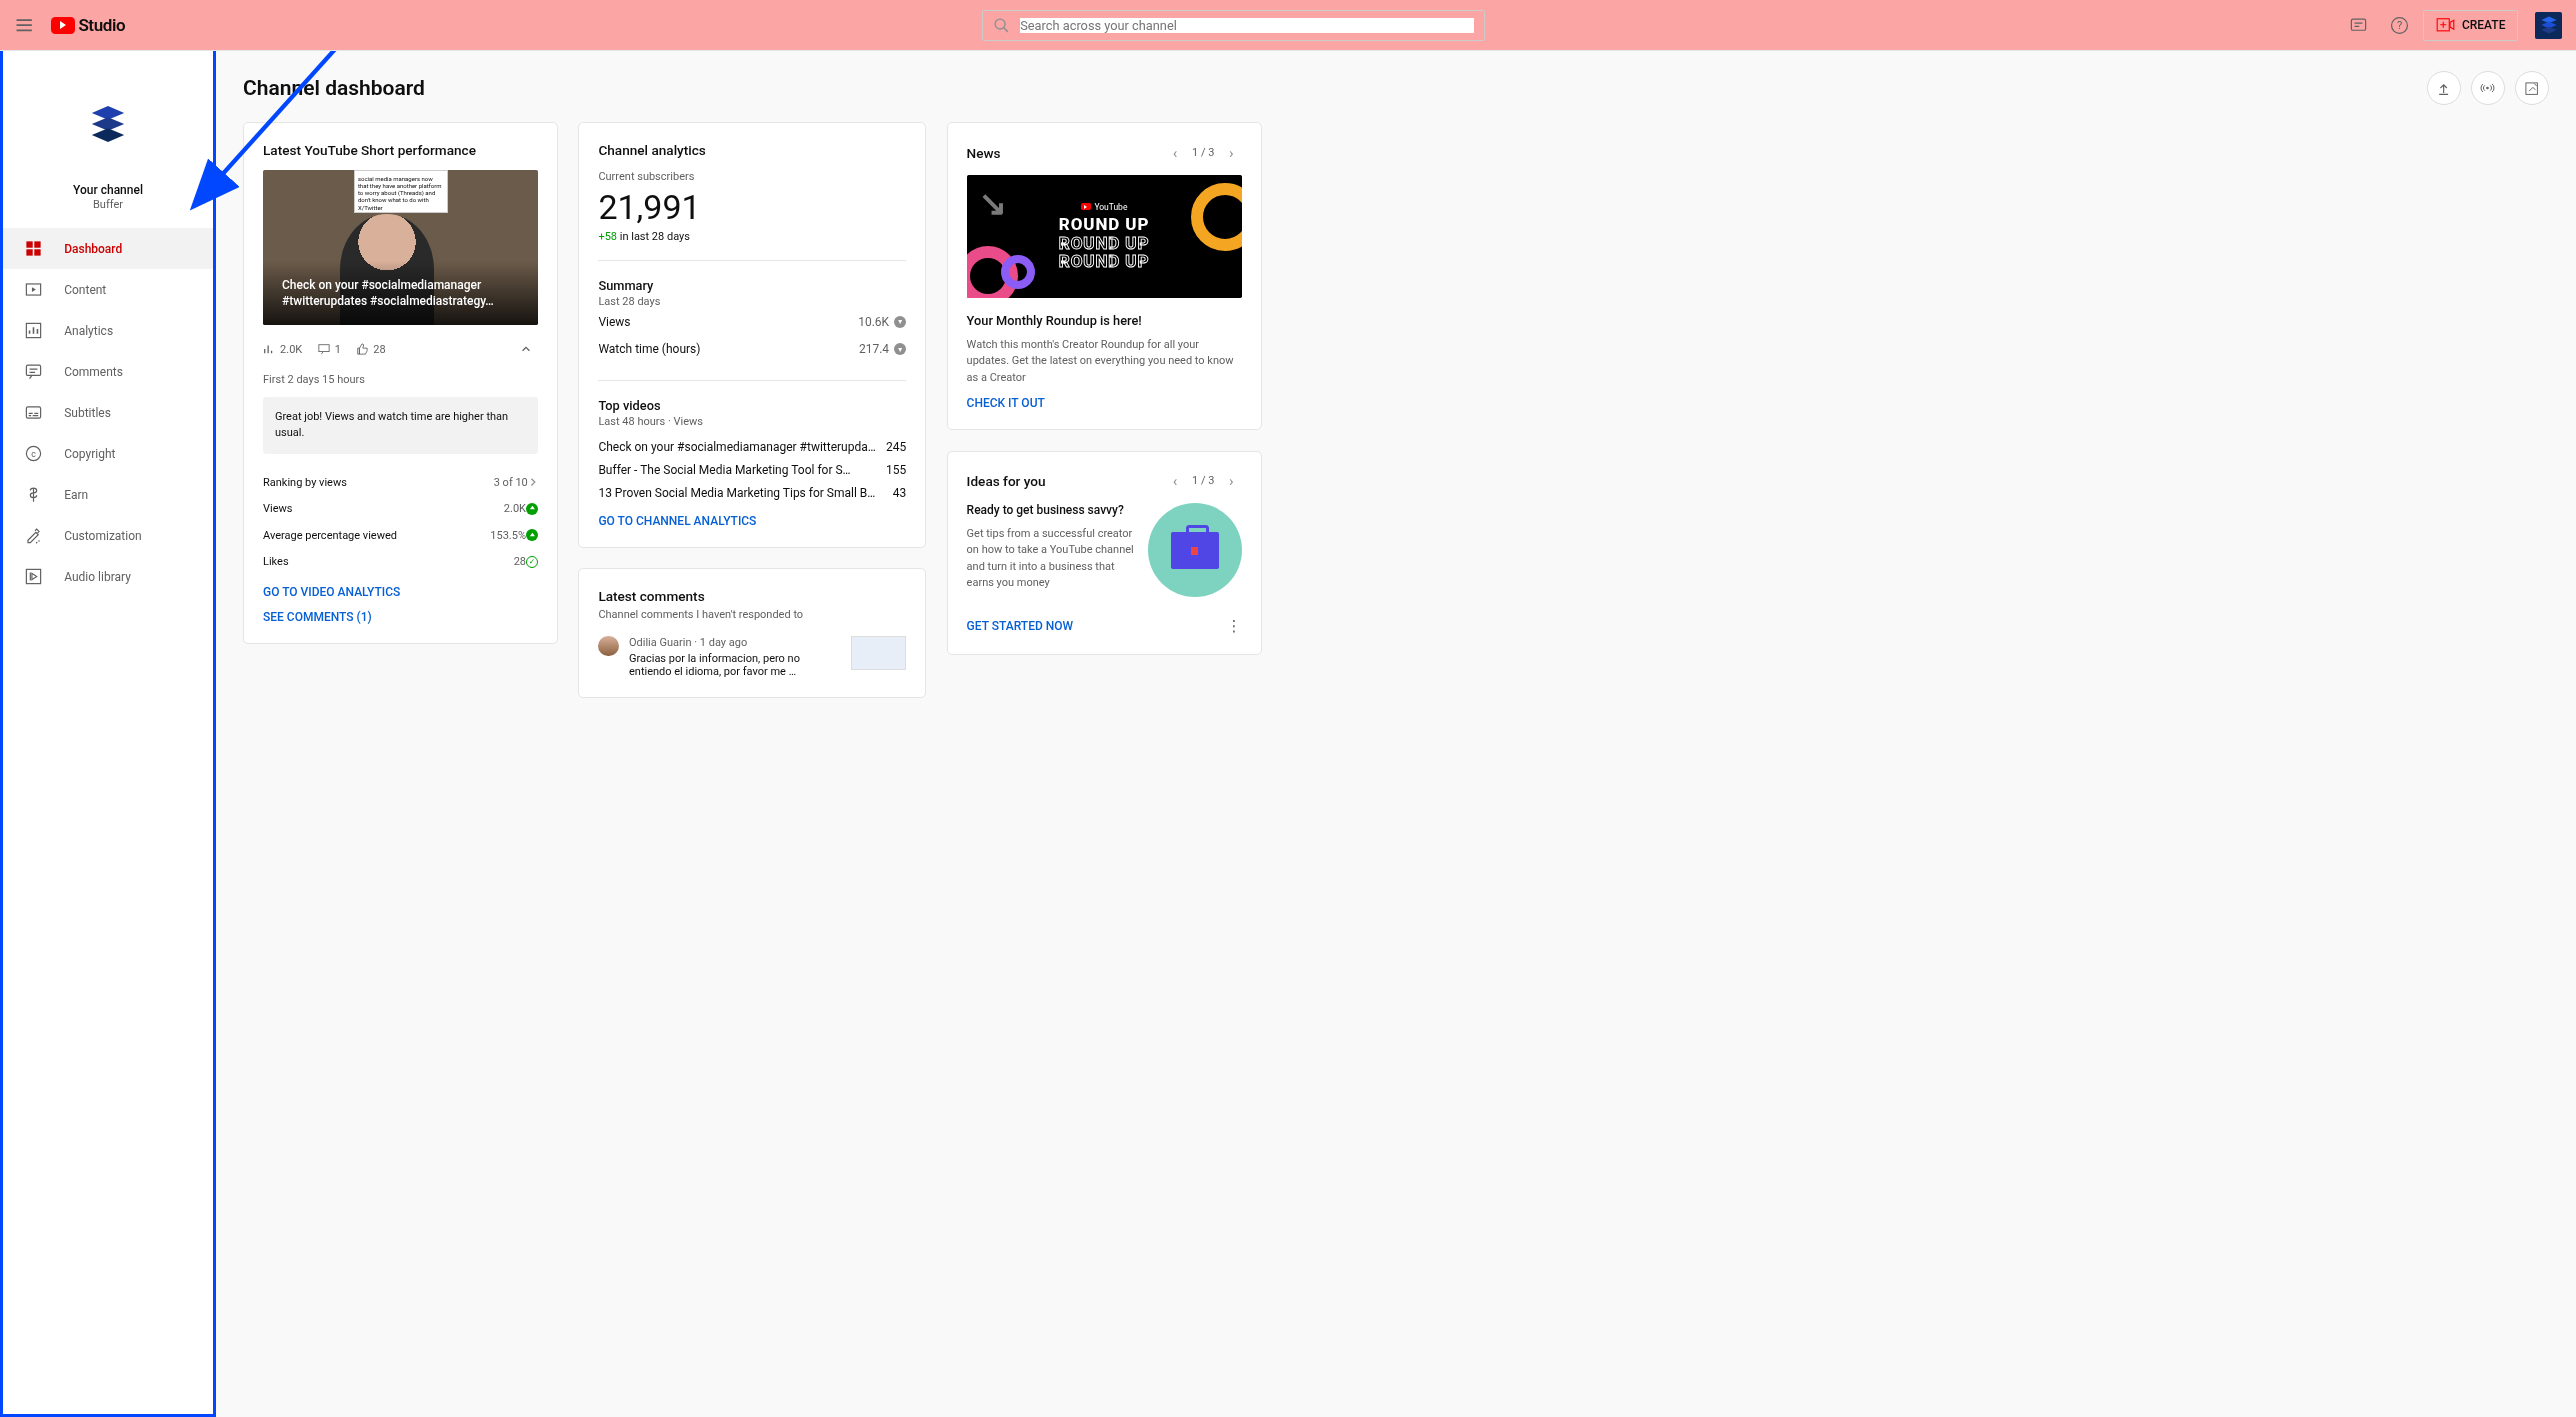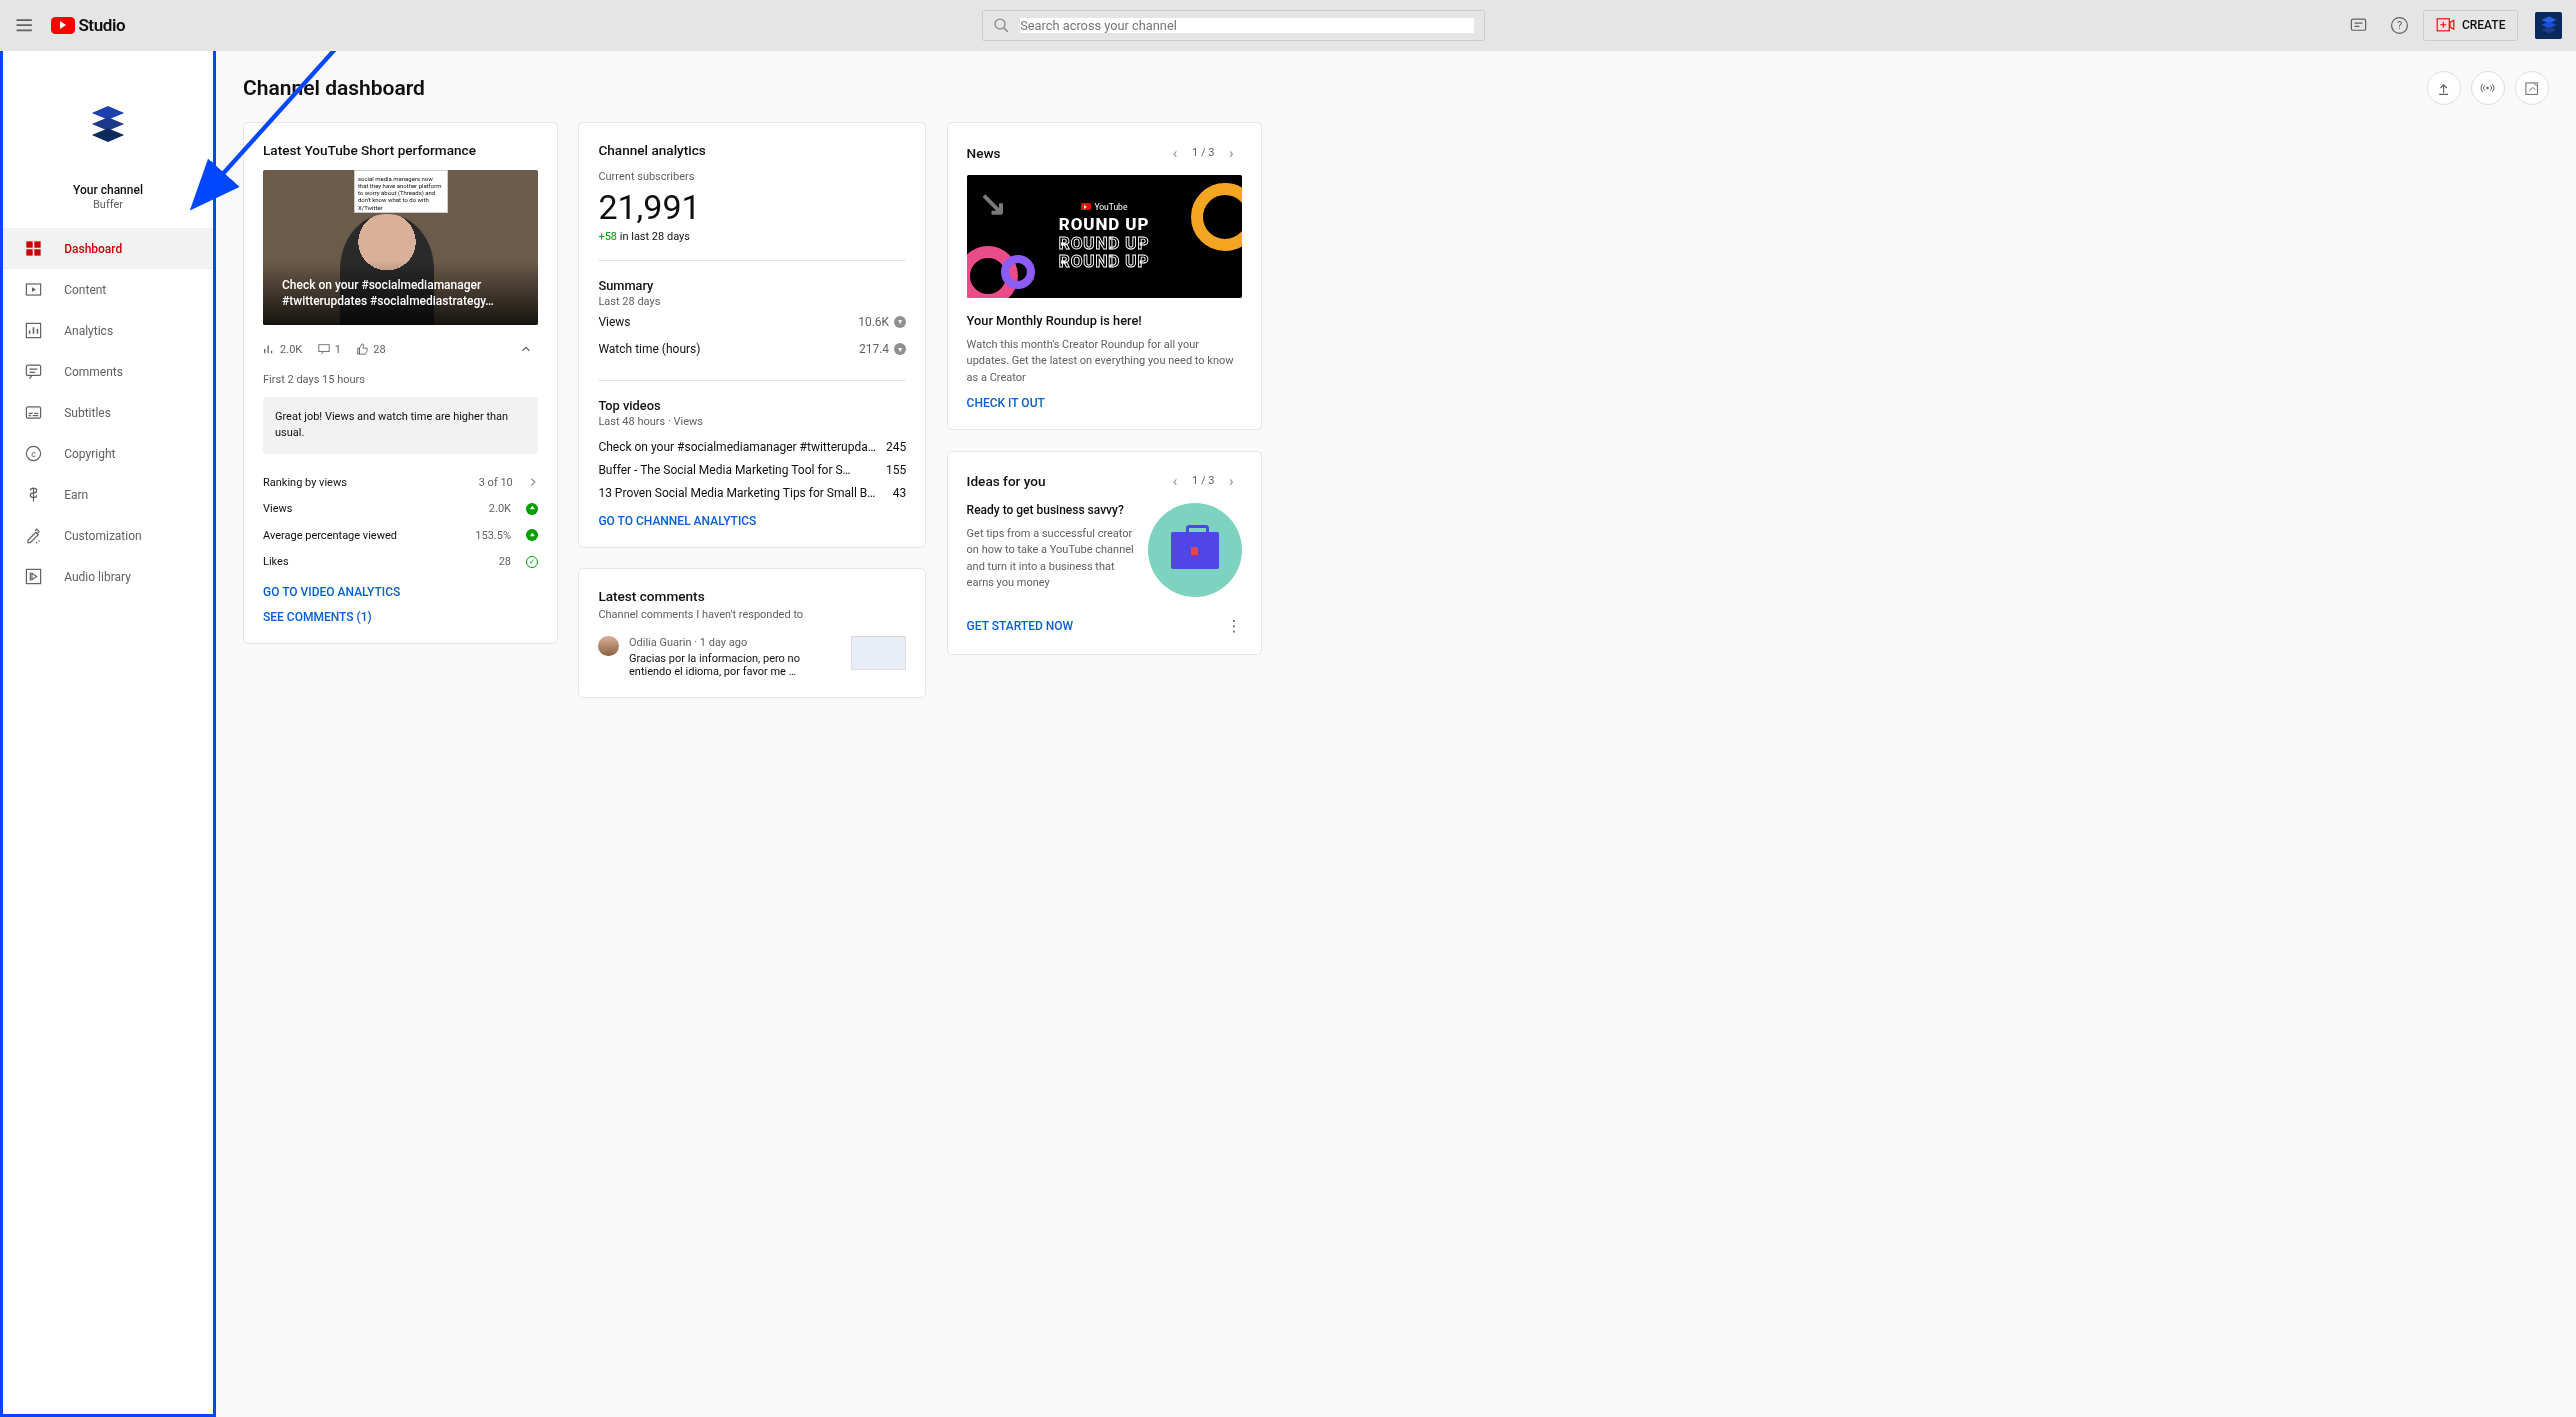--- a/index.html
+++ b/index.html
@@ -1,19 +1,19 @@
 <!DOCTYPE html>
 <html style="font-size:13.6px"><head>
 <meta charset="utf-8">
 <style>
 * { margin: 0; padding: 0; box-sizing: border-box; font-family: Roboto, Arial, sans-serif; }
 body { background: #f9f9f9; color: #0f0f0f; }
 
 
-.header { position: fixed; top: 0; left: 0; right: 0; height: 51px; background: #e5e5e5; display: flex; align-items: center; padding: 0 13.6px; z-index: 100; border-bottom: 0.9px solid #e5e5e5; }
+.header { position: fixed; top: 0; left: 0; right: 0; height: 51px; background: #fca5a5; display: flex; align-items: center; padding: 0 13.6px; z-index: 100; border-bottom: 0.9px solid #e5e5e5; }
 .hamburger { width: 20.4px; height: 20.4px; cursor: pointer; margin-right: 17px; }
 .logo { display: flex; align-items: center; gap: 3.4px; font-size: 17px; font-weight: 600; letter-spacing: -0.4px; }
 .logo-icon { width: 24px; height: 17px; background: #ff0000; border-radius: 4.3px; display: flex; align-items: center; justify-content: center; }
 .logo-play { width: 0; height: 0; border-left: 6.8px solid #fff; border-top: 4.3px solid transparent; border-bottom: 4.3px solid transparent; }
 .search-wrap { flex: 1; display: flex; justify-content: center; }
 .search-box { width: 503px; height: 31px; border: 0.9px solid #ccc; border-radius: 1.7px; display: flex; align-items: center; padding: 0 10.2px; gap: 10.2px; }
 .search-input { border: none; outline: none; flex: 1; font-size: 12.8px; color: #606060; }
 .header-actions { display: flex; align-items: center; gap: 6.8px; }
 .icon-btn { width: 34px; height: 34px; border-radius: 50%; display: flex; align-items: center; justify-content: center; cursor: pointer; }
 .create-btn { height: 31px; border: 0.9px solid #ccc; border-radius: 1.7px; display: flex; align-items: center; padding: 0 12px; gap: 6.8px; cursor: pointer; font-size: 12px; font-weight: 500; }
@@ -53,21 +53,21 @@
 .thumb { width: 100%; height: 155px; background: #6b5b4a; position: relative; border-radius: 1.7px; overflow: hidden; display: flex; align-items: flex-start; justify-content: center; }
 .thumb-phone { position: absolute; top: 0; width: 94px; height: 43px; background: #fff; border: 0.9px solid #ccc; font-size: 6px; padding: 3.4px; line-height: 1.2; }
 .thumb-person { position: absolute; bottom: 0; left: 77px; width: 94px; height: 111px; background: radial-gradient(circle at 50% 25%, #d9b09a 30%, #2a2a2a 30%); border-radius: 50% 50% 0 0; }
 .thumb-gradient { position: absolute; left: 0; right: 0; bottom: 0; padding: 15.3px 19px; background: linear-gradient(transparent, rgba(0,0,0,0.8)); color: #fff; font-size: 12px; font-weight: 500; line-height: 1.4; }
 .thumb-stats { display: flex; align-items: center; gap: 15.3px; padding: 12px 0; font-size: 11px; color: #606060; }
 .stat-item { display: flex; align-items: center; gap: 5.1px; }
 .chev-btn { margin-left: auto; width: 24px; height: 24px; border-radius: 50%; display: flex; align-items: center; justify-content: center; cursor: pointer; }
 .period { font-size: 11px; color: #606060; margin-bottom: 10.2px; }
 .perf-box { background: #f2f2f2; border-radius: 3.4px; padding: 12px; font-size: 11px; line-height: 1.5; margin-bottom: 15.3px; }
 .metric-row { display: flex; justify-content: space-between; align-items: center; padding: 6.8px 0; font-size: 11px; }
-.metric-val { display: flex; align-items: center; gap: 15px; color: #606060; }
+.metric-val { display: flex; align-items: center; gap: 0; color: #606060; }
 .up-ind { width: 12px; height: 12px; border-radius: 50%; background: #00a000; display: flex; align-items: center; justify-content: center; }
 .check-ind { width: 12px; height: 12px; border-radius: 50%; border: 1.7px solid #00a000; display: flex; align-items: center; justify-content: center; font-size: 7.7px; color: #00a000; }
 .card-link { color: #065fd4; font-size: 12px; font-weight: 500; cursor: pointer; margin-top: 10.2px; display: block; }
 
 
 .sub-label { font-size: 11px; color: #606060; }
 .sub-count { font-size: 34px; font-weight: 400; margin: 3.4px 0; }
 .sub-delta { font-size: 11px; }
 .sub-delta-green { color: #00a000; }
 .divider { height: 0.9px; background: #e5e5e5; margin: 17px 0; }

